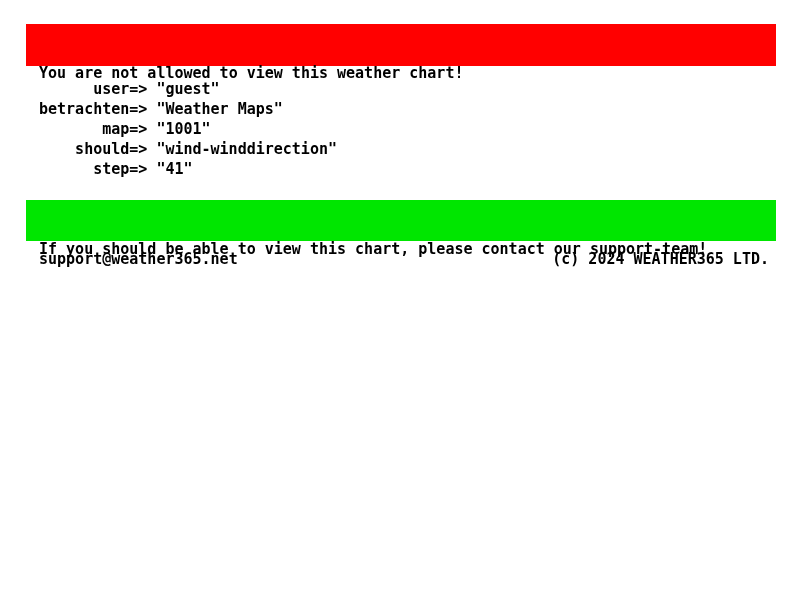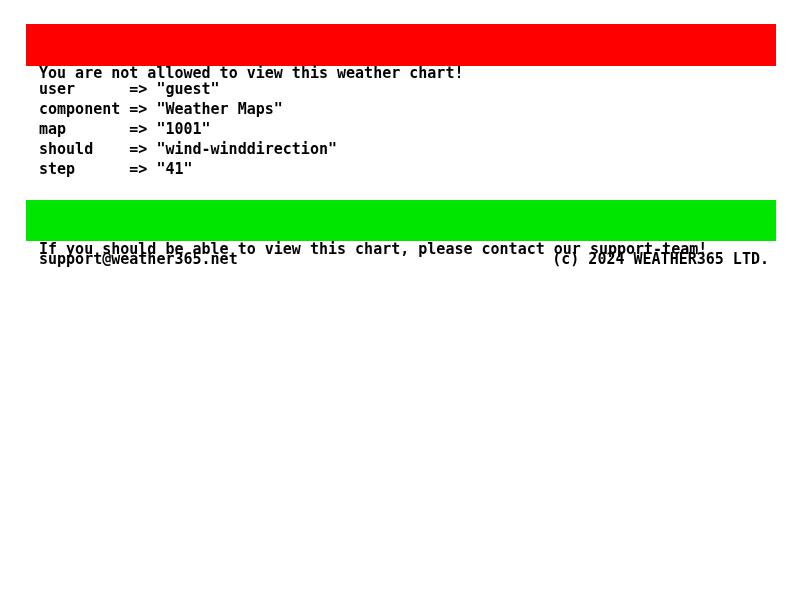--- a/index.html
+++ b/index.html
@@ -43,20 +43,21 @@
   }
   .details .row {
     height: 20px;
     line-height: 20px;
     white-space: pre;
   }
   .details .k {
     display: inline-block;
     width: 10ch;
     white-space: pre;
+    text-align: right;
   }
   .details .v {
     margin-left: 1ch;
   }
   .footer {
     position: absolute;
     left: 39px;
     top: 250px;
     width: 730px;
     display: flex;
@@ -67,21 +68,21 @@
 </style>
 </head>
 <body>
 
 <div class="banner red">
   <div>You are not allowed to view this weather chart!</div>
 </div>
 
 <div class="details">
   <div class="row"><span class="k">user</span><span class="arrow">=&gt;</span><span class="v">"guest"</span></div>
-  <div class="row"><span class="k">component</span><span class="arrow">=&gt;</span><span class="v">"Weather Maps"</span></div>
+  <div class="row"><span class="k">betrachten</span><span class="arrow">=&gt;</span><span class="v">"Weather Maps"</span></div>
   <div class="row"><span class="k">map</span><span class="arrow">=&gt;</span><span class="v">"1001"</span></div>
   <div class="row"><span class="k">should</span><span class="arrow">=&gt;</span><span class="v">"wind-winddirection"</span></div>
   <div class="row"><span class="k">step</span><span class="arrow">=&gt;</span><span class="v">"41"</span></div>
 </div>
 
 <div class="banner green">
   <div>If you should be able to view this chart, please contact our support-team!</div>
 </div>
 
 <div class="footer">

